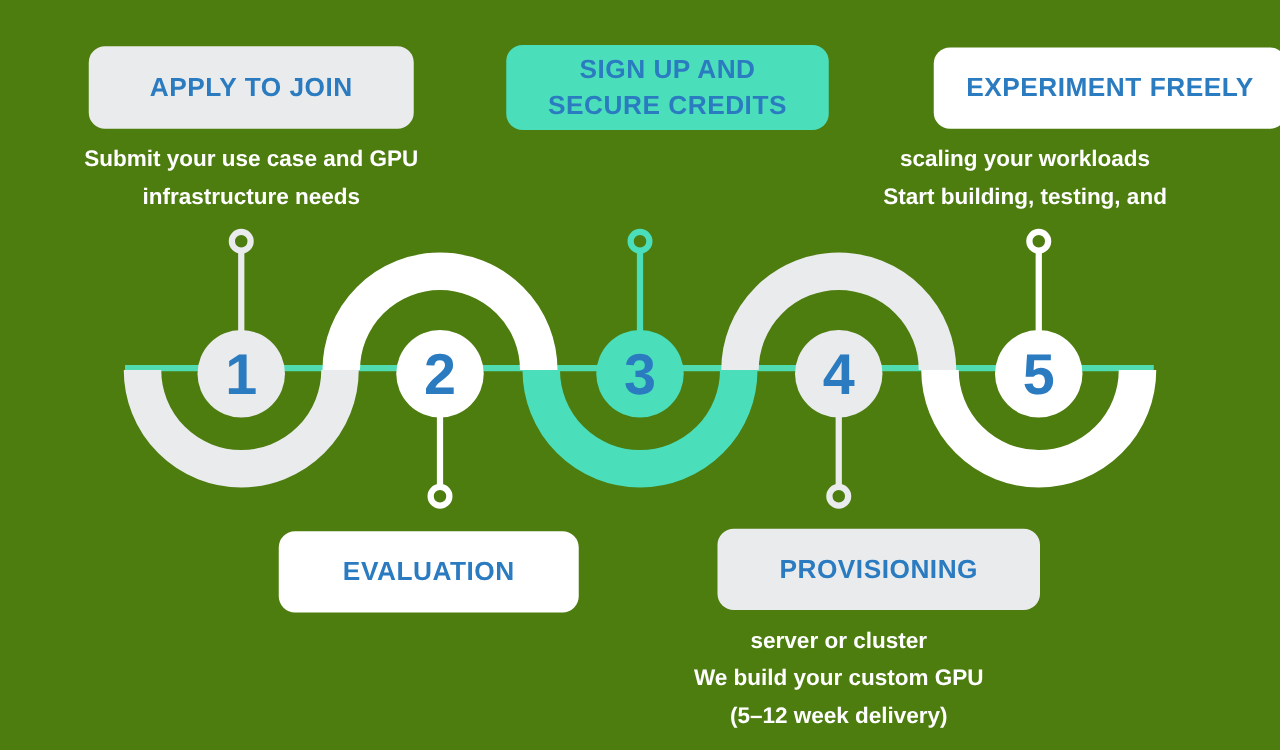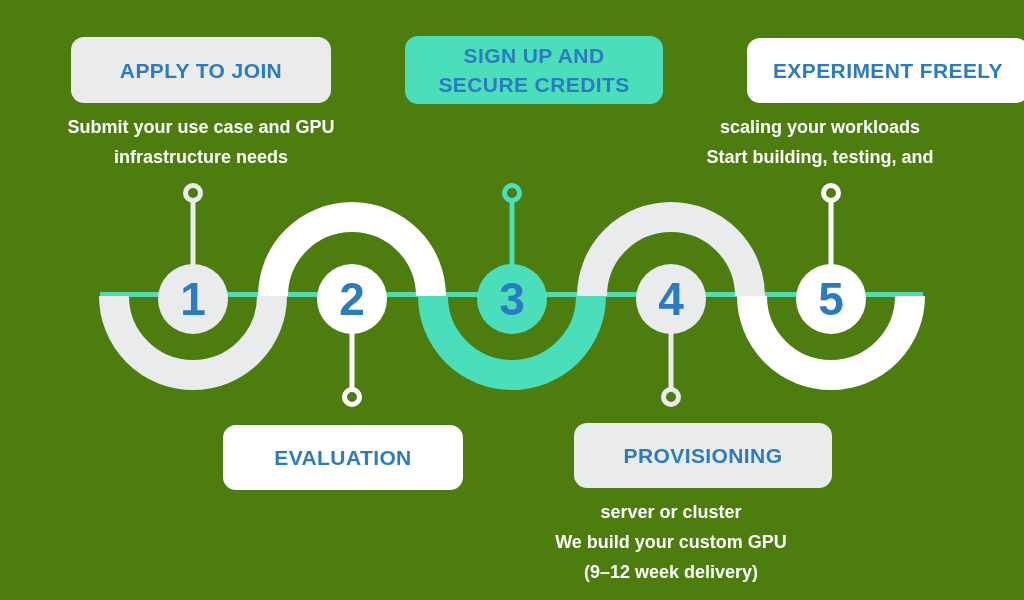--- a/index.html
+++ b/index.html
@@ -113,16 +113,16 @@
   </div>
 
   <div class="card gray" style="left:574px;top:423px;width:258px;height:65px;">
     <div class="title-line">PROVISIONING</div>
   </div>
 
 
   <div class="desc" style="left:506px;top:497px;width:330px;">
     <div>server or cluster</div>
     <div>We build your custom GPU</div>
-    <div>(9–12 week delivery)</div>
+    <div>(5–12 week delivery)</div>
   </div>
 
 </div>
 
 </body></html>

